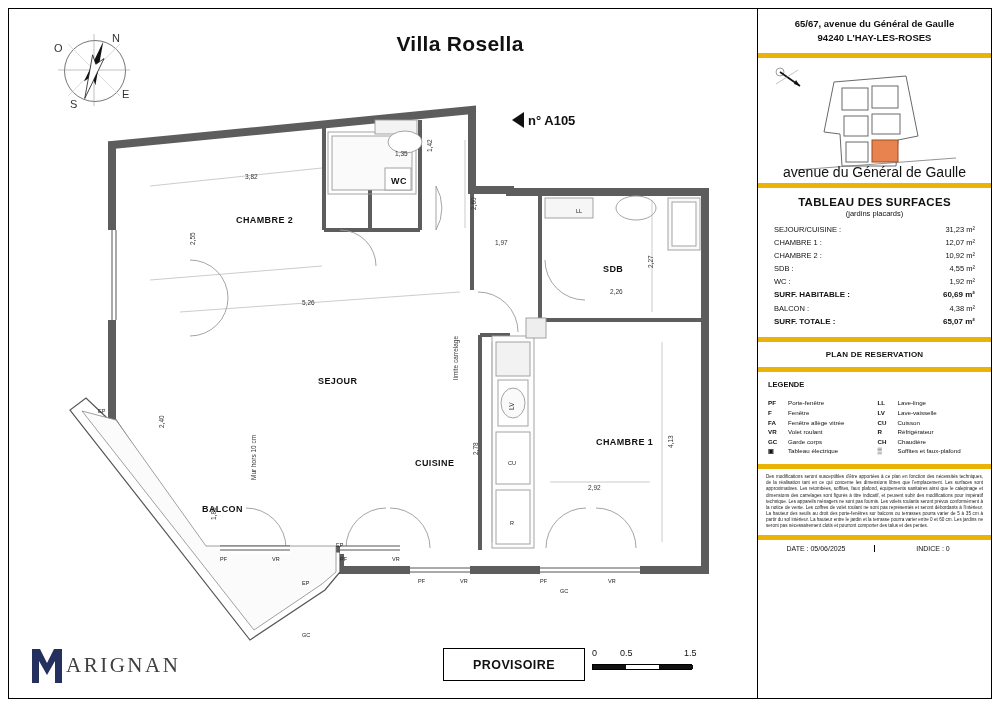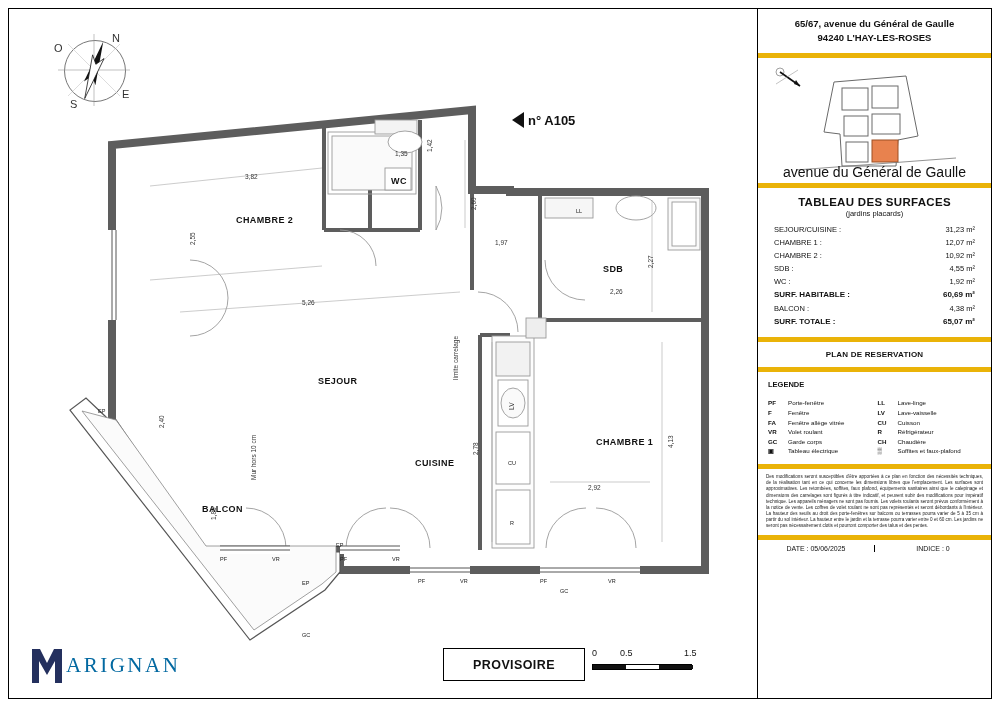--- a/index.html
+++ b/index.html
@@ -51,35 +51,36 @@
   .legcol{flex:1;}
   .legrow{display:flex;font-size:6.2px;line-height:1.55;}
   .legk{width:20px;font-weight:bold;}
   .legv{flex:1;}
   .fineprint{font-size:4.6px;line-height:1.35;text-align:justify;color:#222;padding:5px 8px;}
   .datebar{display:flex;font-size:7px;}
   .datebar div{flex:1;}
 
   
   .logo{position:absolute;left:32px;top:645px;width:200px;height:40px;}
-  .logo .rest{position:absolute;left:34px;top:8px;font-size:21px;letter-spacing:2.5px;color:#0369a1;font-family:"Liberation Serif",serif;}
+  .logo .rest{position:absolute;left:34px;top:8px;font-size:21px;letter-spacing:2.5px;color:#404040;font-family:"Liberation Serif",serif;}
   .provisoire{position:absolute;left:443px;top:648px;width:140px;height:31px;border:1px solid #000;display:flex;align-items:center;justify-content:center;font-size:12.5px;font-weight:bold;letter-spacing:.4px;}
   .scale{position:absolute;left:592px;top:648px;width:110px;height:32px;}
   .scale .nums{position:absolute;top:0;left:0;width:110px;height:12px;}
   .scale .nums span{position:absolute;font-size:9px;}
   .scale .bar{position:absolute;top:16px;left:0;height:6px;width:100px;border:1px solid #000;box-sizing:border-box;}
   .scale .bar i{position:absolute;top:0;left:0;height:100%;width:33px;background:#111;}
   .scale .bar u{position:absolute;top:0;left:66px;height:100%;width:34px;background:#111;}
 </style>
 </head>
 <body>
 
 <div class="page">
   <div class="frame"></div>
 
+  <div class="title">Villa Rosella</div>
 
   <div class="compass">
     <div class="circ"></div>
     <svg width="92" height="92" style="position:absolute;left:0;top:0">
       <line x1="46" y1="10" x2="46" y2="82" stroke="#999" stroke-width="0.6"></line>
       <line x1="10" y1="46" x2="82" y2="46" stroke="#999" stroke-width="0.6"></line>
       <line x1="20" y1="20" x2="72" y2="72" stroke="#bbb" stroke-width="0.5"></line>
       <line x1="72" y1="20" x2="20" y2="72" stroke="#bbb" stroke-width="0.5"></line>
       <polygon points="46,16 52,60 46,52 40,60" fill="#111" transform="rotate(18 46 46)"></polygon>
       <polygon points="46,76 40,32 46,40 52,32" fill="#fff" stroke="#111" stroke-width="0.7" transform="rotate(18 46 46)"></polygon>

